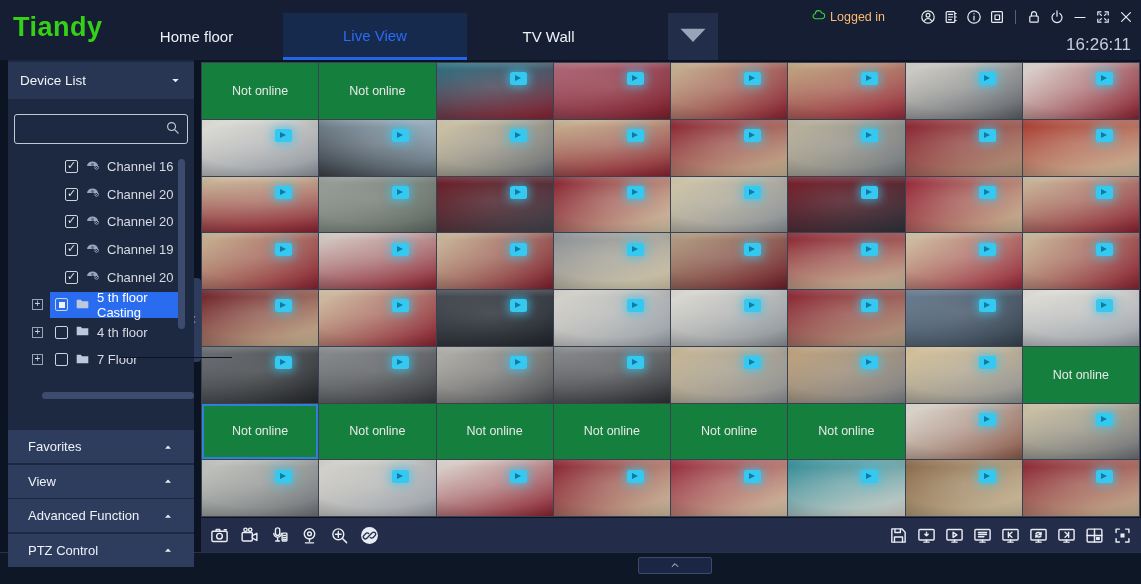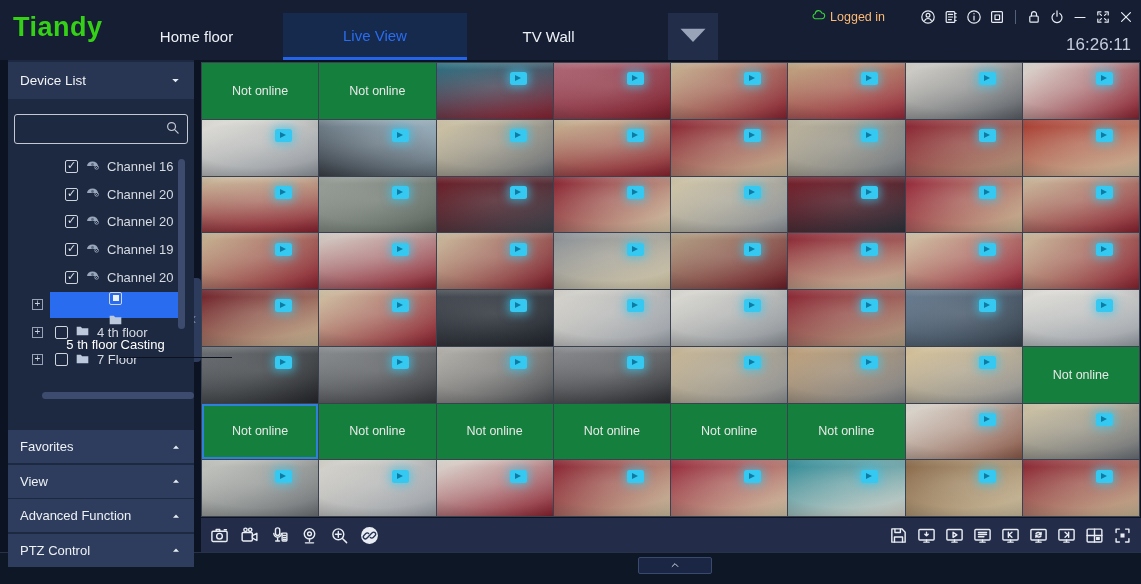--- a/index.html
+++ b/index.html
@@ -33,29 +33,29 @@
   .dl-header .arr { margin-left:auto; width:13px; height:13px; }
   .searchbox { margin:15px 6px 9px 6px; height:30px; border:1px solid #c3c9d4; border-radius:3px; display:flex; align-items:center; padding:0 7px; }
   .searchbox input { flex:1; background:transparent; border:none; outline:none; color:#dfe4ec; font-size:13px; min-width:0; }
   .searchbox svg { width:15px; height:15px; flex:0 0 auto; }
   .tree { position:relative; height:248px; overflow:hidden; }
   .trow { height:27.6px; display:flex; align-items:center; color:#d6dbe4; font-size:13px; cursor:pointer; }
   .trow.chan { padding-left:57px; gap:7px; }
   .trow.fold { padding-left:24px; }
   .expander { width:11px; height:11px; border:1px solid #98a2b4; color:#cdd3de; font-size:10px; line-height:8px; text-align:center; margin-right:7px; flex:0 0 auto; }
   .frow-inner { display:flex; align-items:center; gap:7px; height:26px; flex:1; margin-right:13px; padding:0 5px; }
-  .frow-inner.selected { background:#2a6cf0; color:#ffffff;flex-direction:column; }
+  .frow-inner.selected { background:#2a6cf0; color:#ffffff; }
   .cb { width:13px; height:13px; border:1px solid #cfd5df; border-radius:2px; position:relative; flex:0 0 auto; }
   .cb.checked::after { content:"\2713"; position:absolute; left:1px; top:-2px; color:#dfe4ec; font-size:11px; }
   .cb.partial::after { content:""; position:absolute; left:2.5px; top:2.5px; width:6px; height:6px; background:#eef1f6; }
   .trow svg { width:15px; height:15px; flex:0 0 auto; }
   .vthumb { position:absolute; right:9px; top:6px; width:7px; height:170px; background:#3d4c6e; border-radius:4px; cursor:pointer; }
   .hthumb { position:absolute; left:34px; bottom:2px; width:152px; height:7px; background:#3d4c6e; border-radius:4px; cursor:pointer; }
   .sections { position:absolute; left:0; top:370px; width:186px; }
-  .sec { height:33px; background:#2e3d5d; margin-bottom:1.5px; display:flex; align-items:center; padding:0 12px; color:#eef1f6; font-size:13px; cursor:pointer; }
+  .sec { height:33px; background:#2e3d5d; margin-bottom:1.5px; display:flex; align-items:center; padding:0 20px; color:#eef1f6; font-size:13px; cursor:pointer; }
   .sec .arr { margin-left:auto; width:12px; height:12px; }
   .arr svg { width:100%; height:100%; }
   .collapse-handle { position:absolute; left:186px; top:278px; width:15px; height:84px; background:#2d3b5c; border-radius:0 4px 4px 0; display:flex; align-items:center; justify-content:center; z-index:3; cursor:pointer; }
   .collapse-handle svg { width:11px; height:11px; }
   .ruleline { position:absolute; left:120px; top:357px; width:112px; height:1px; background:#0c1220; z-index:6; }
 
   
   .grid { position:absolute; left:201px; top:62px; width:939px; height:455px;
     display:grid; grid-template-columns:repeat(8,1fr); grid-template-rows:repeat(8,1fr);
     gap:1px; background:#3a4150; border:1px solid #3a4150; }

